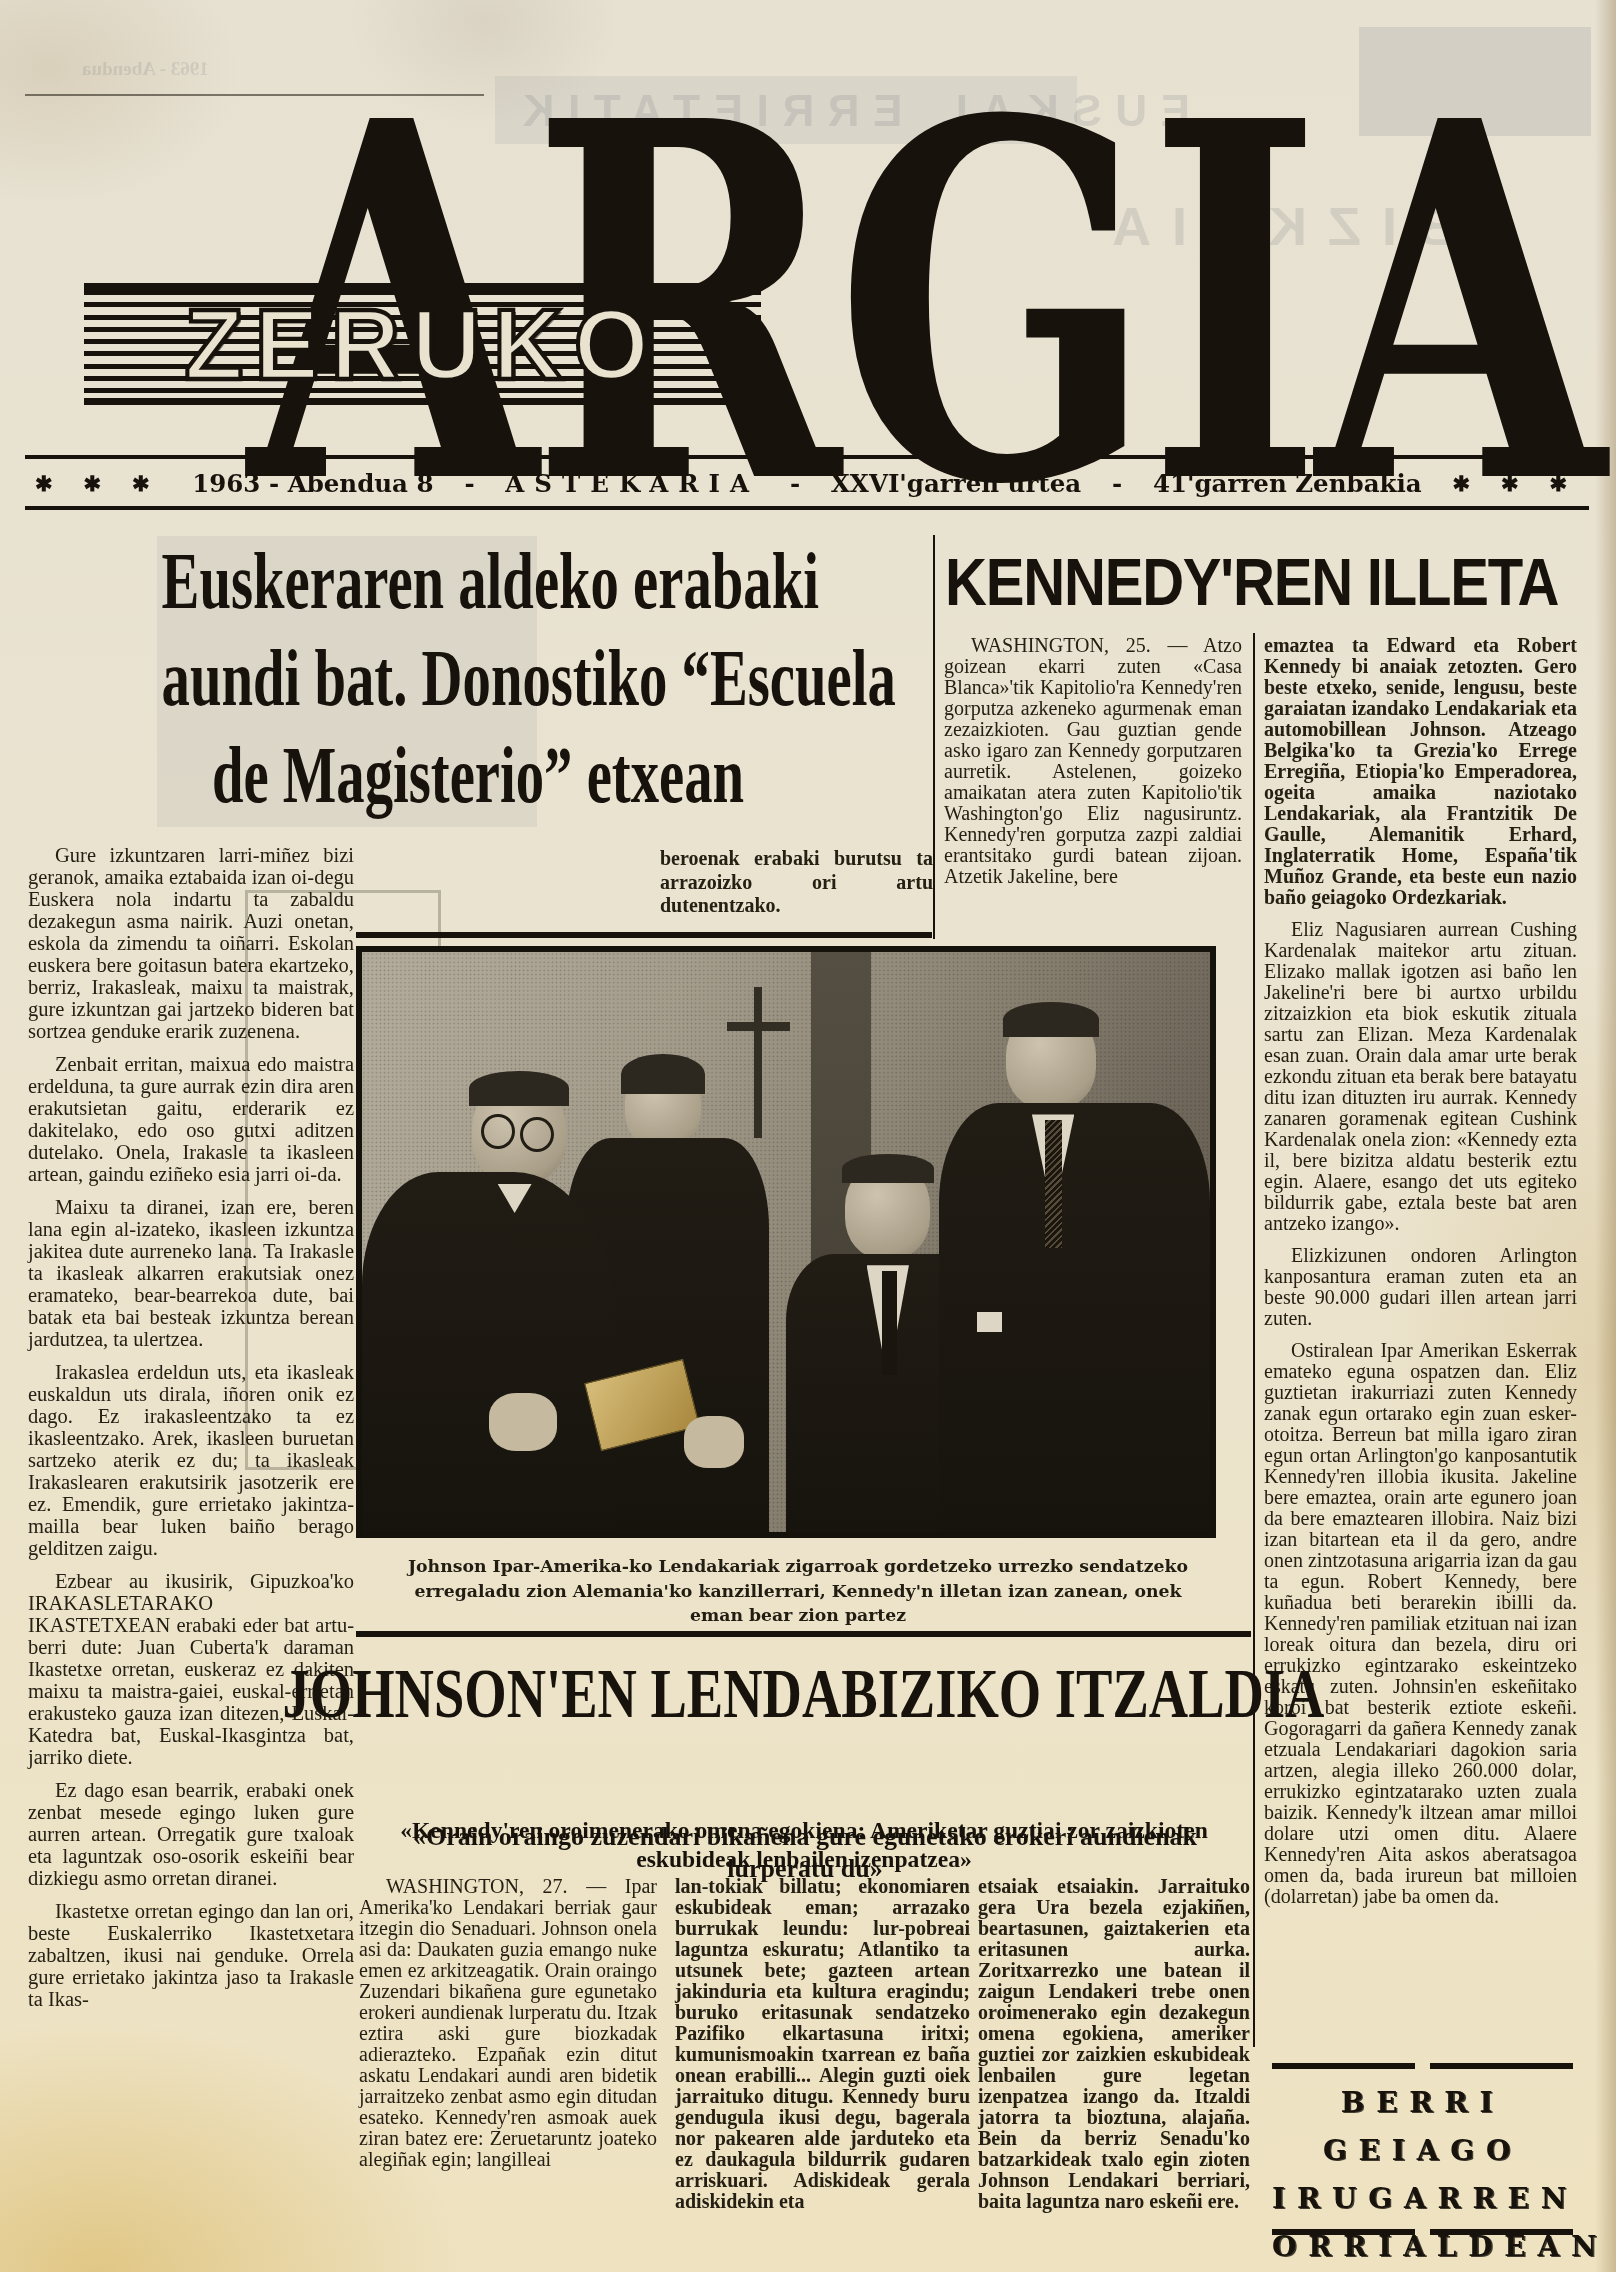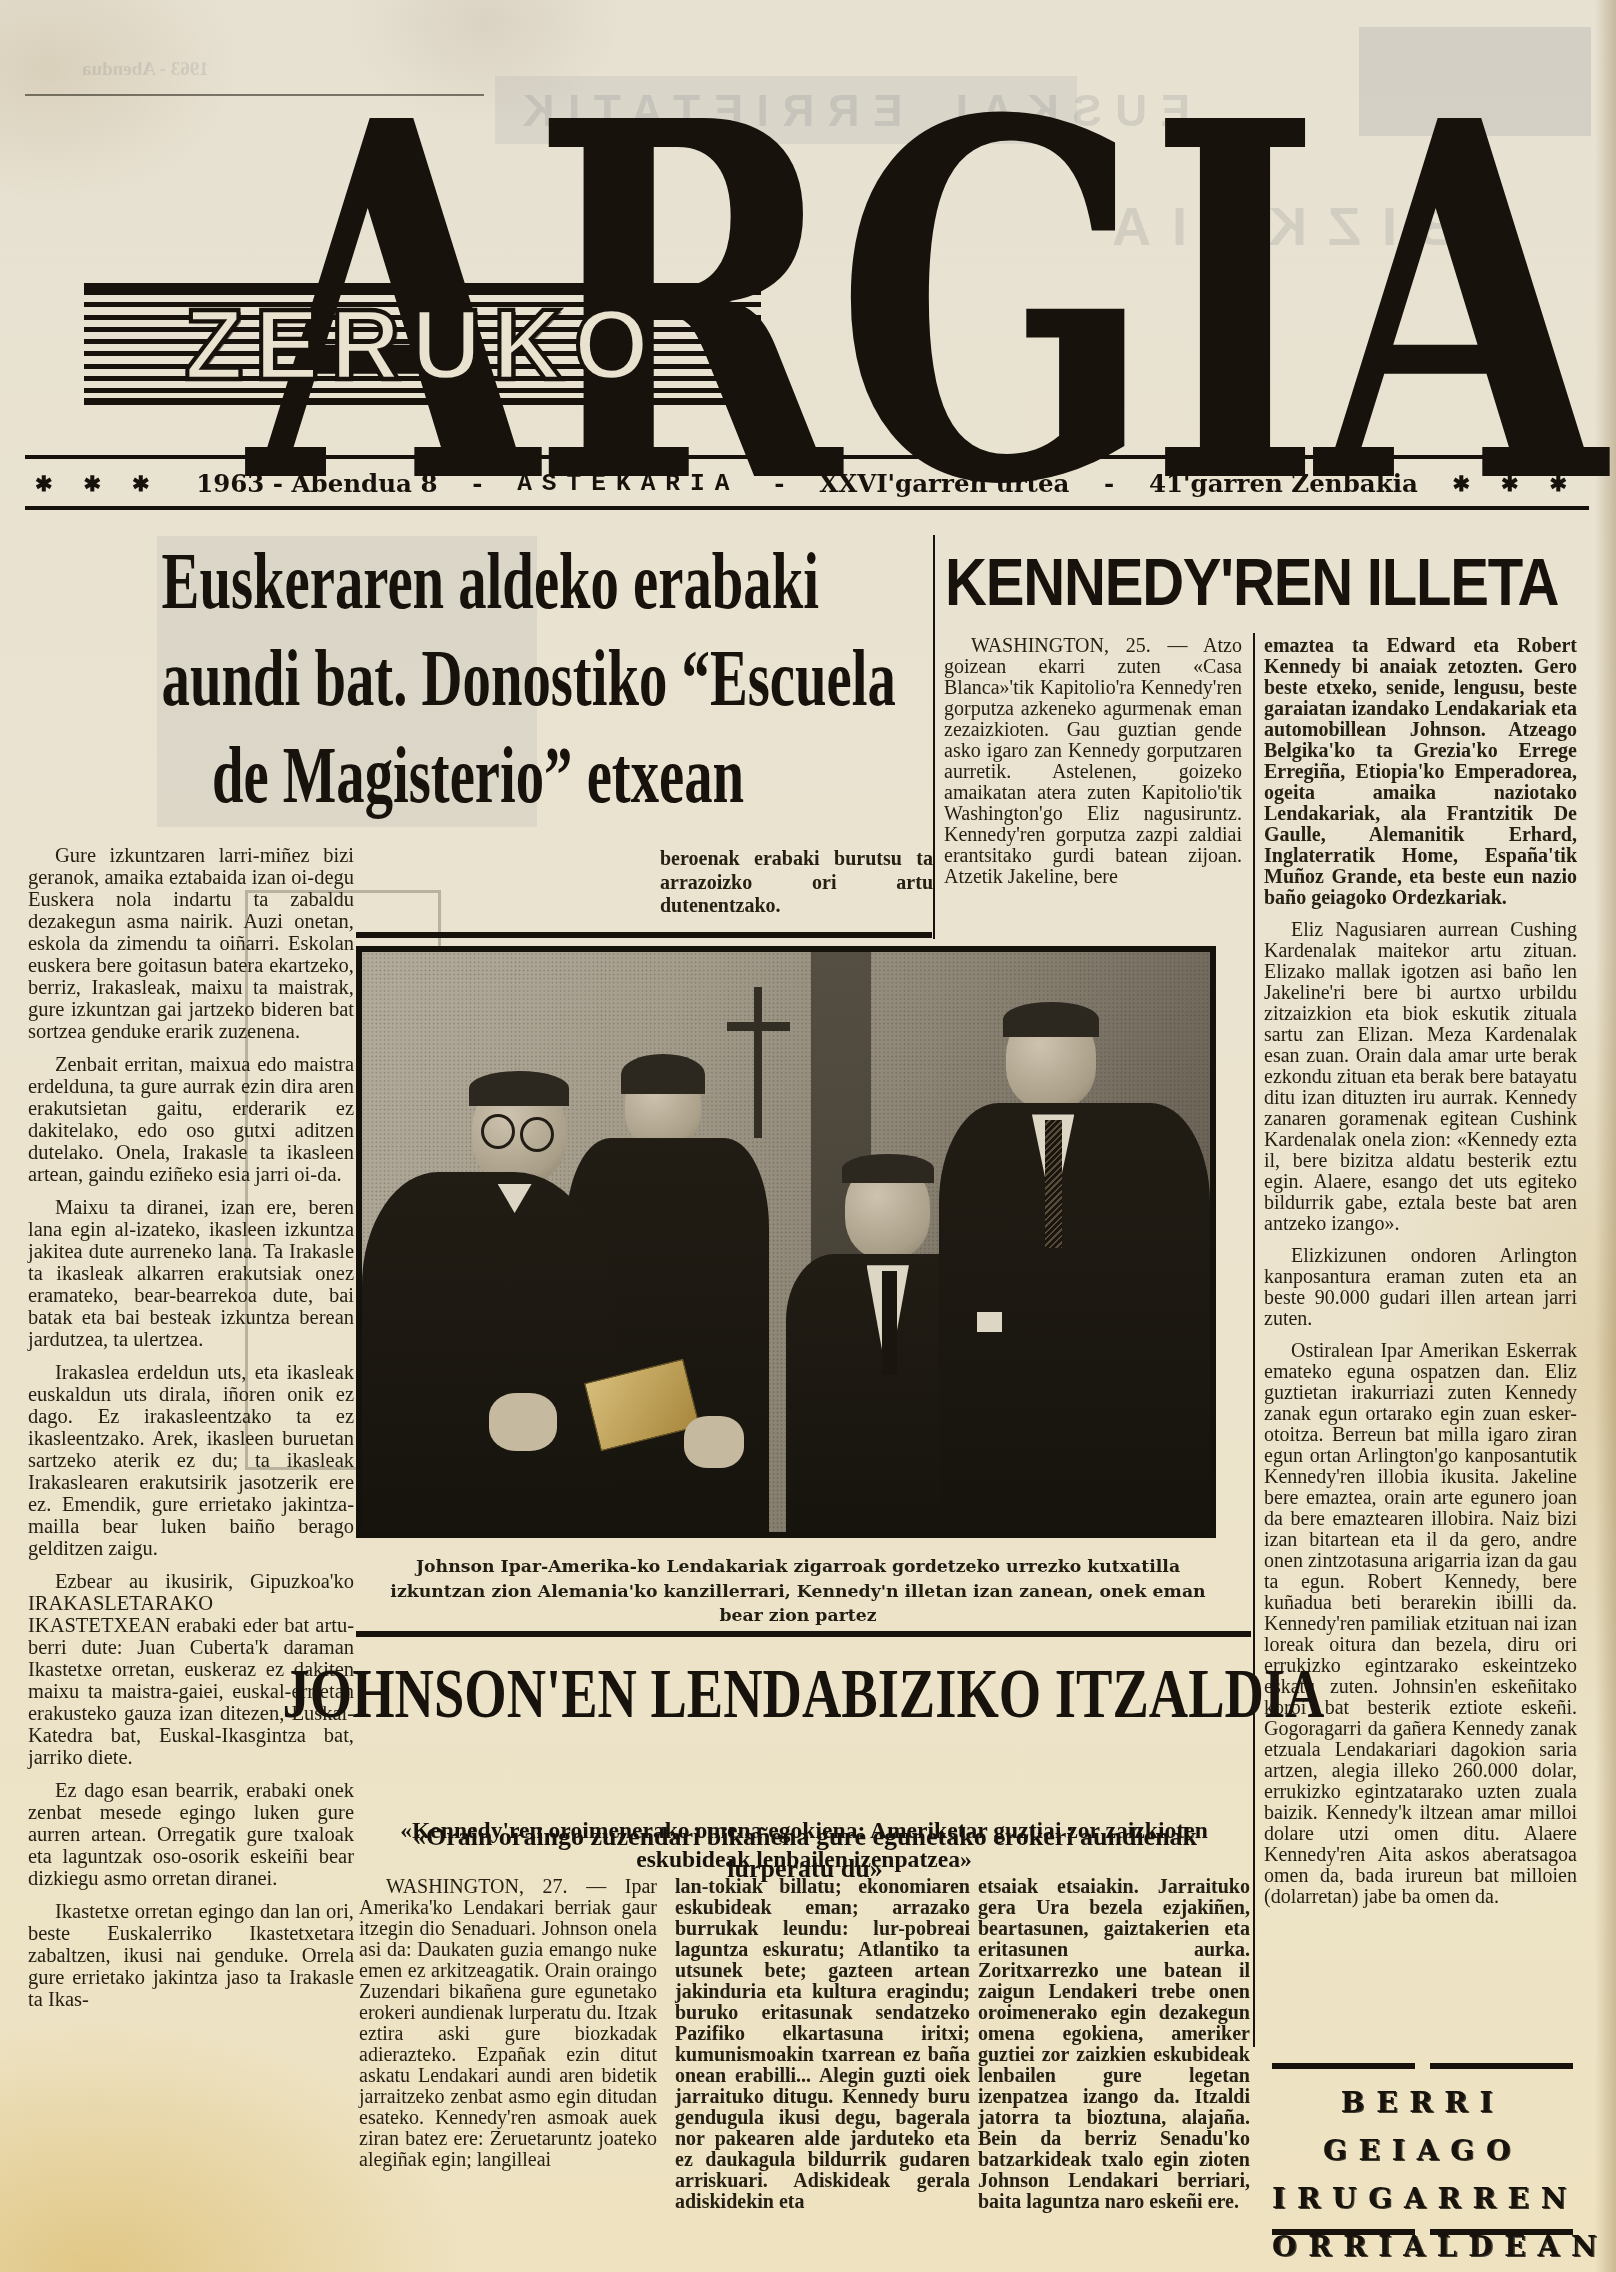--- a/index.html
+++ b/index.html
@@ -45,21 +45,21 @@
     transform:scaleY(1.05);
   }
   
   .rule { position:absolute; z-index:3; background:#17130c; }
   .dateline {
     position:absolute; z-index:3; left:25px; top:464px; width:1564px; height:39px;
     display:flex; align-items:center; justify-content:space-between; padding:0 10px;
     font-family:"DejaVu Serif", serif; font-weight:bold; font-size:24.5px; color:#17130c;
   }
   .dateline .stars { font-size:21px; letter-spacing:11.8px; white-space:nowrap; }
-  .dateline .spread { letter-spacing:10px;font-family:Liberation Mono, monospace; }
+  .dateline .spread { letter-spacing:10px; }
   
   .lead-headline {
     position:absolute; z-index:3; left:26px; top:533px; width:904px;
     text-align:center; font-family:"Liberation Serif", serif; font-weight:bold;
     font-size:81px; line-height:97px; color:#17130c;
   }
   .lead-headline .hl { display:block; transform:scaleX(.70); transform-origin:center; white-space:nowrap; }
   .kennedy-headline {
     position:absolute; z-index:3; left:945px; top:544px; width:645px;
     font-family:"Liberation Sans", sans-serif; font-weight:bold; font-size:66px;
@@ -225,21 +225,21 @@
     <div class="ph-tie" style="left:61.3%; top:55%; width:1.8%; height:18%;"></div>
 
     <div class="ph-head" style="left:76%; top:10%; width:10.5%; height:17%;"></div>
     <div class="ph-hair" style="left:75.6%; top:8.6%; width:11.3%; height:6%;"></div>
     <div class="ph-body" style="left:68%; top:26%; width:32%; height:78%;"></div>
     <div class="ph-shirt" style="left:79%; top:28%; width:5%; height:14%; clip-path:polygon(0 0,100% 0,60% 100%,40% 100%);"></div>
     <div class="ph-tie" style="left:80.6%; top:29%; width:2%; height:22%; background:repeating-linear-gradient(135deg,#1a160f 0 2.7px,#564c38 2.7px 4.5px);"></div>
     <div class="ph-shirt" style="left:72.5%; top:62%; width:3%; height:3.5%;"></div>
   </div>
 
-  <div class="caption">Johnson Ipar-Amerika-ko Lendakariak zigarroak gordetzeko urrezko kutxatilla izkuntzan zion Alemania'ko kanzillerrari, Kennedy'n illetan izan zanean, onek eman bear zion partez</div>
+  <div class="caption">Johnson Ipar-Amerika-ko Lendakariak zigarroak gordetzeko urrezko sendatzeko erregaladu zion Alemania'ko kanzillerrari, Kennedy'n illetan izan zanean, onek eman bear zion partez</div>
   <div class="rule" style="left:356px; top:1631px; width:895px; height:5.5px;"></div>
 
   <div class="johnson-headline">
     <span class="hl">JOHNSON'EN LENDABIZIKO ITZALDIA</span>
   </div>
   <div class="subhead" style="left:364px; top:1821px; width:882px; font-size:26px; line-height:32px;">«Orain oraingo zuzendari bikañena gure egunetako erokeri aundienak lurperatu du»</div>
   <div class="subhead" style="left:377px; top:1816px; width:854px; font-size:23.6px; line-height:29px;">«Kennedy'ren oroimenerako omena egokiena: Ameriketar guztiai zor zaizkioten eskubideak lenbailen izenpatzea»</div>
 
   <div class="bodycol johnson-c jc1">
     <p>WASHINGTON, 27. — Ipar Amerika'ko Lendakari berriak gaur itzegin dio Senaduari. Johnson onela asi da: Daukaten guzia emango nuke emen ez arkitzeagatik. Orain oraingo Zuzendari bikañena gure egunetako erokeri aundienak lurperatu du. Itzak eztira aski gure biozkadak adierazteko. Ezpañak ezin ditut askatu Lendakari aundi aren bidetik jarraitzeko zenbat asmo egin ditudan esateko. Kennedy'ren asmoak auek ziran batez ere: Zeruetaruntz joateko alegiñak egin; langilleai</p>

